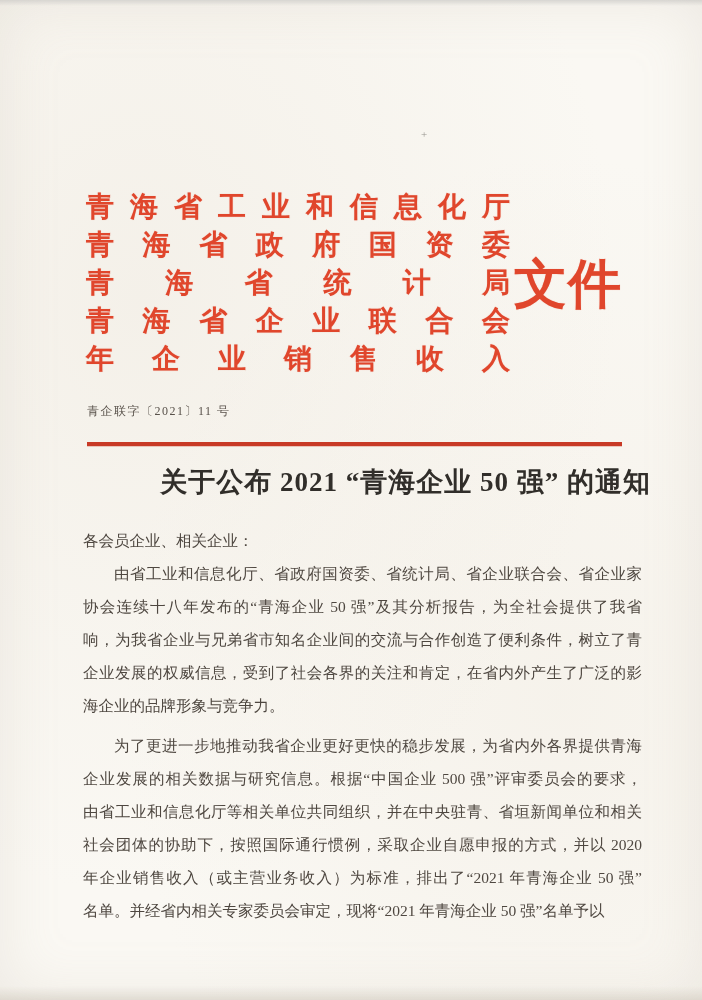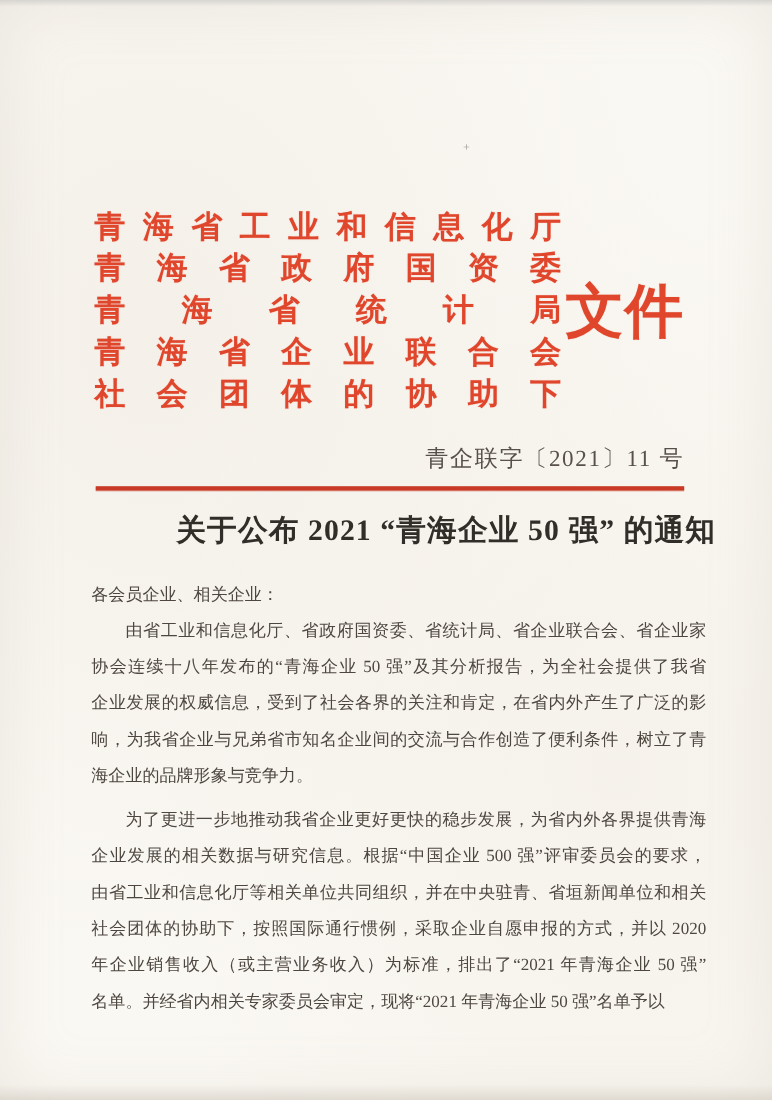--- a/index.html
+++ b/index.html
@@ -75,22 +75,22 @@
     letter-spacing: 1px;
     text-shadow: 0 0 1px rgba(224,70,44,0.4);
     text-align: center;
   }
   
   .doc-number {
     position: absolute;
     left: 87px;
     top: 403px;
     width: 535px;
-    text-align: right;
-    font-size: 21px;
+    text-align: left;
+    font-size: 12px;
     letter-spacing: 1.5px;
     color: #58514a;
   }
   .red-rule {
     position: absolute;
     left: 87px;
     top: 442px;
     width: 535px;
     height: 4px;
     background: #c83a26;
@@ -142,38 +142,38 @@
 
   <div class="edge-top"></div>
 
   <span class="artifact-plus">+</span>
 
   <div class="letterhead">
     <div class="org-line">青海省工业和信息化厅</div>
     <div class="org-line">青海省政府国资委</div>
     <div class="org-line">青海省统计局</div>
     <div class="org-line">青海省企业联合会</div>
-    <div class="org-line">社会团体的协助下</div>
+    <div class="org-line">年企业销售收入</div>
   </div>
 
   <div class="doc-type">文件</div>
 
   <div class="doc-number">青企联字〔2021〕11 号</div>
 
   <div class="red-rule"></div>
 
   <div class="doc-title">关于公布 2021 “青海企业 50 强” 的通知</div>
 
   <div class="body-text">
     <div class="body-line flush">各会员企业、相关企业：</div>
 
     <div class="body-line indent">由省工业和信息化厅、省政府国资委、省统计局、省企业联合会、省企业家</div>
     <div class="body-line">协会连续十八年发布的“青海企业 50 强”及其分析报告，为全社会提供了我省</div>
+    <div class="body-line">响，为我省企业与兄弟省市知名企业间的交流与合作创造了便利条件，树立了青</div>
     <div class="body-line">企业发展的权威信息，受到了社会各界的关注和肯定，在省内外产生了广泛的影</div>
-    <div class="body-line">响，为我省企业与兄弟省市知名企业间的交流与合作创造了便利条件，树立了青</div>
     <div class="body-line flush">海企业的品牌形象与竞争力。</div>
 
     <div class="body-line indent para-gap">为了更进一步地推动我省企业更好更快的稳步发展，为省内外各界提供青海</div>
     <div class="body-line">企业发展的相关数据与研究信息。根据“中国企业 500 强”评审委员会的要求，</div>
     <div class="body-line">由省工业和信息化厅等相关单位共同组织，并在中央驻青、省垣新闻单位和相关</div>
     <div class="body-line">社会团体的协助下，按照国际通行惯例，采取企业自愿申报的方式，并以 2020</div>
     <div class="body-line">年企业销售收入（或主营业务收入）为标准，排出了“2021 年青海企业 50 强”</div>
     <div class="body-line flush">名单。并经省内相关专家委员会审定，现将“2021 年青海企业 50 强”名单予以</div>
   </div>
 

